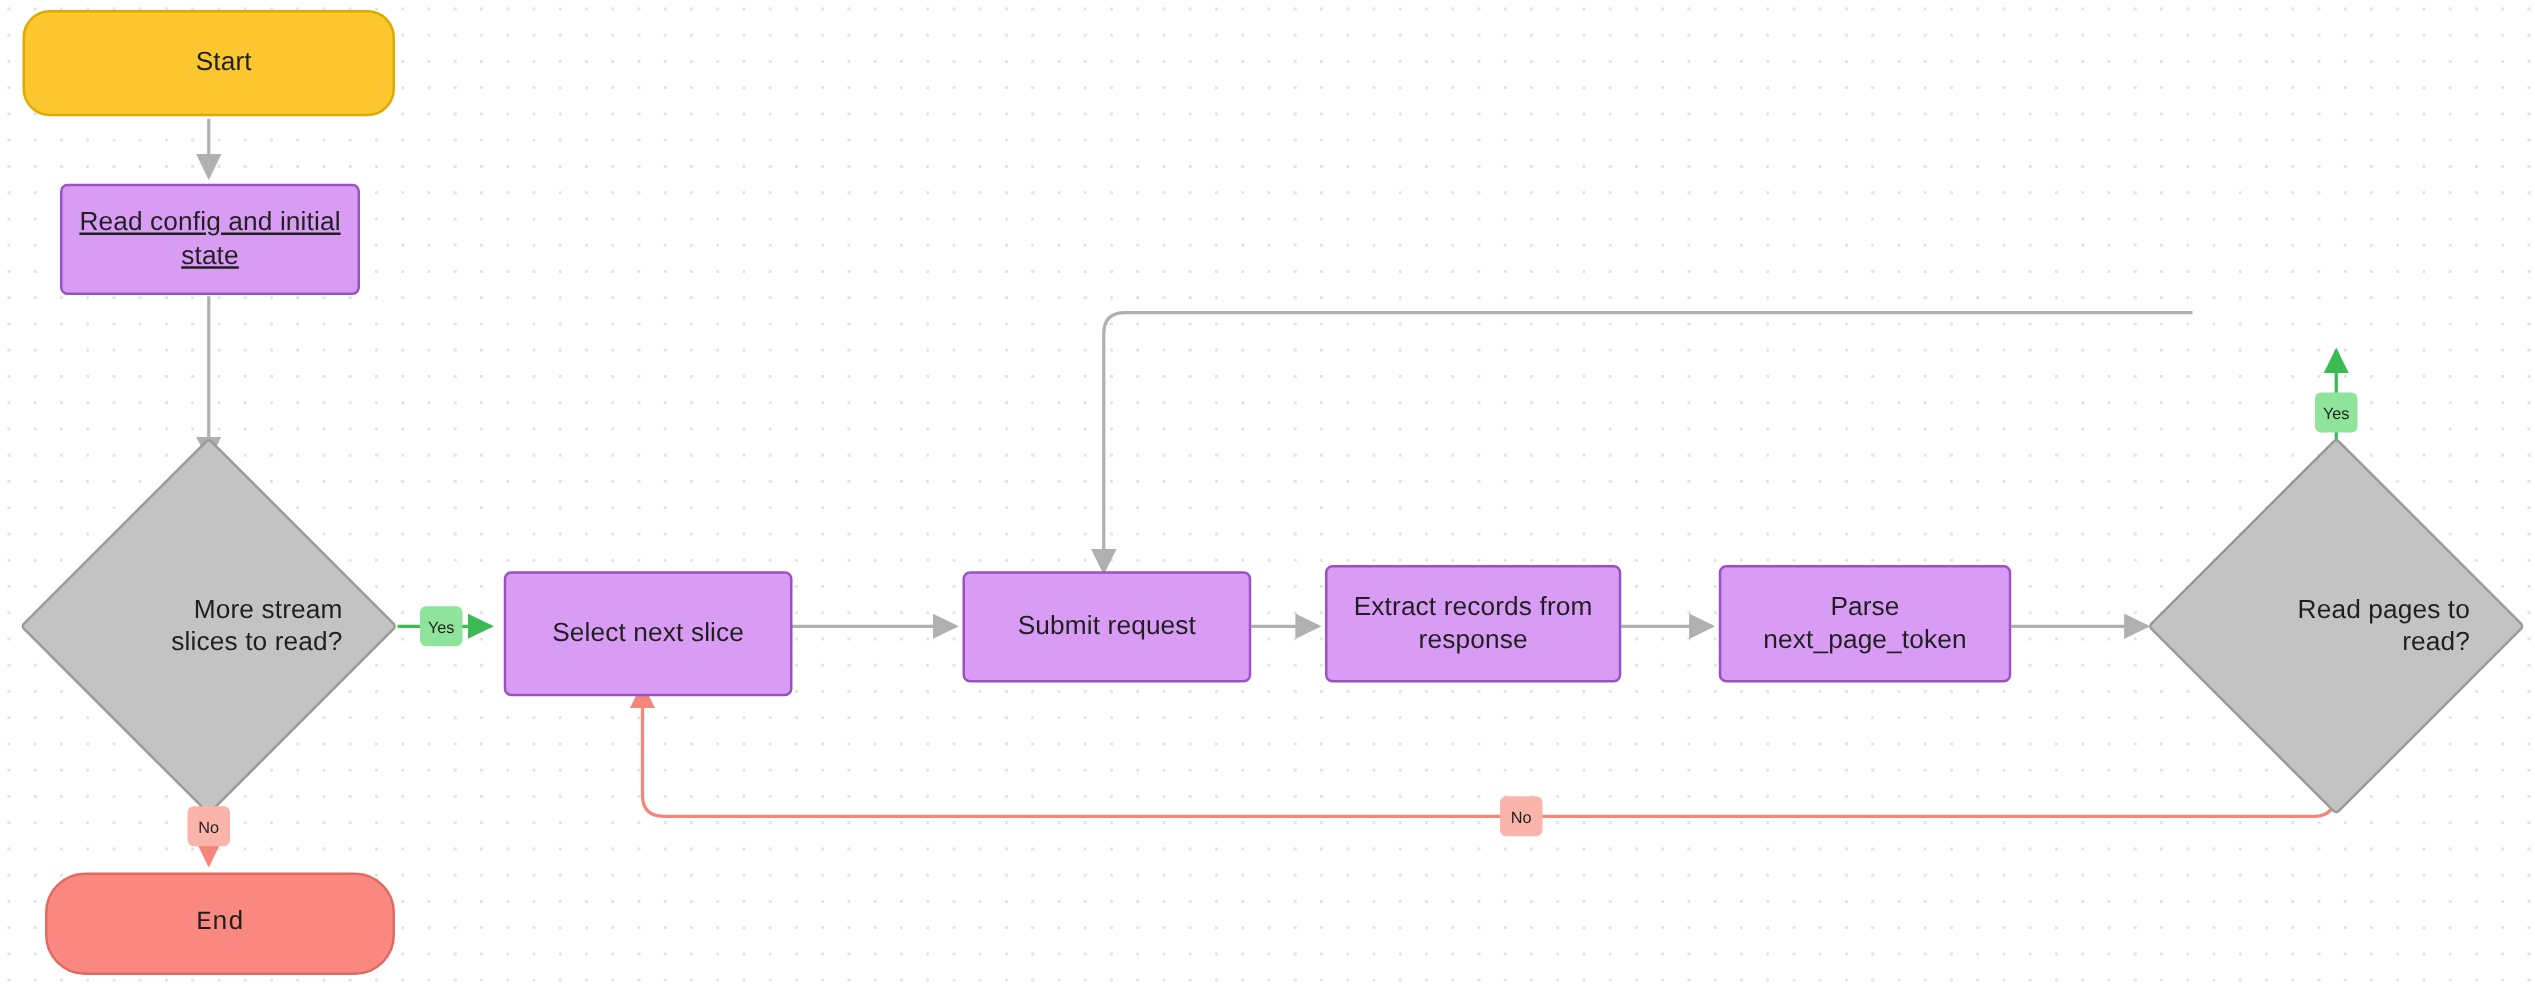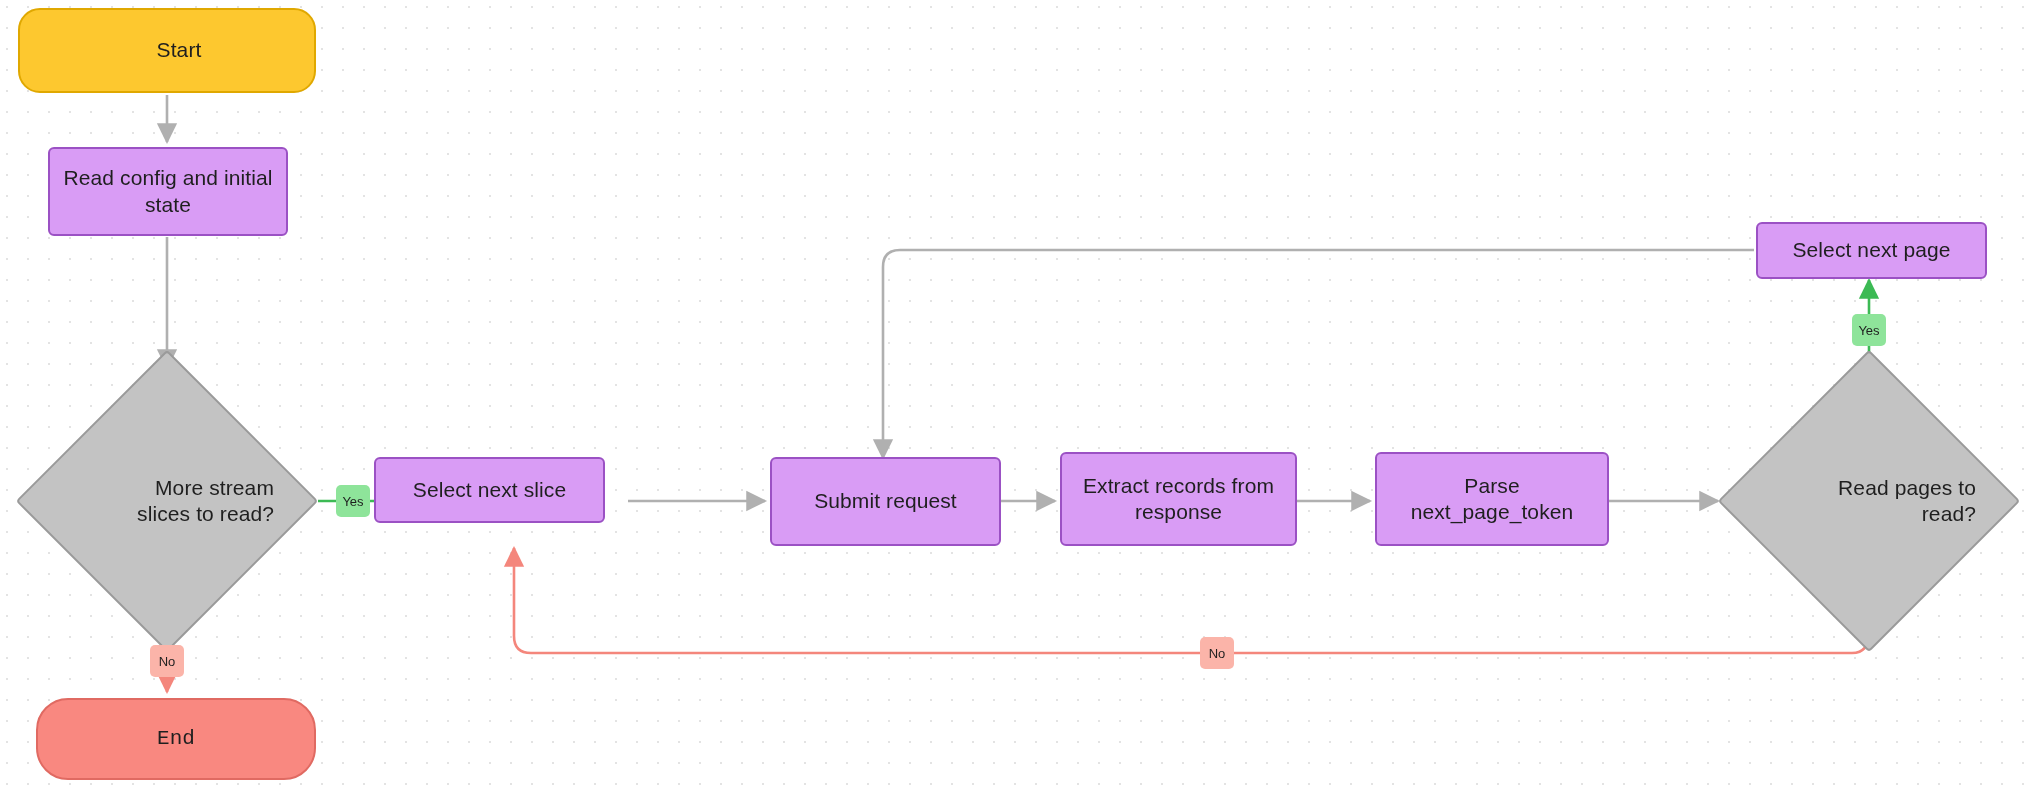--- a/index.html
+++ b/index.html
@@ -141,36 +141,36 @@
 
     <path d="M1754,250 L900,250 Q883,250 883,267 L883,458" fill="none" stroke="#b0b0b0" stroke-width="2.6" marker-end="url(#ah-gray)"></path>
 
     <path d="M1869,632 Q1869,653 1852,653 L531,653 Q514,653 514,636 L514,548" fill="none" stroke="#f4867c" stroke-width="2.6" marker-end="url(#ah-red)"></path>
   </svg>
 
   <div class="node n-start" style="left:18px; top:8px; width:298px; height:85px;">
     <span>Start</span>
   </div>
 
-  <div class="node n-proc" style="left:48px; top:147px; width:240px; height:89px;">
+  <div class="node n-proc" style="left:48px; top:147px; width:240px; height:89px;text-decoration:underline;">
     <span>Read config and initial
 state</span>
   </div>
 
   <div class="node n-dec" style="left:60px; top:394px; width:214px; height:214px;">
     <span class="dia"></span>
     <span class="dia-label">More stream
 slices to read?</span>
   </div>
 
   <div class="node n-end" style="left:36px; top:698px; width:280px; height:82px;font-family:Liberation Mono, monospace;">
     <span>End</span>
   </div>
 
-  <div class="node n-proc" style="left:374px; top:457px; width:231px; height:66px;">
+  <div class="node n-proc" style="left:403px; top:457px; width:231px; height:100px;">
     <span>Select next slice</span>
   </div>
 
   <div class="node n-proc" style="left:770px; top:457px; width:231px; height:89px;">
     <span>Submit request</span>
   </div>
 
   <div class="node n-proc" style="left:1375px; top:452px; width:234px; height:94px;">
     <span>Parse
 next_page_token</span>
@@ -180,23 +180,20 @@
     <span>Extract records from
 response</span>
   </div>
 
   <div class="node n-dec" style="left:1762px; top:394px; width:214px; height:214px;">
     <span class="dia"></span>
     <span class="dia-label">Read pages to
 read?</span>
   </div>
 
-  <div class="node n-proc" style="left:1756px; top:222px; width:231px; height:57px;">
-    <span>Select next page</span>
-  </div>
 
   <div class="elabel elabel-yes" style="left:336px; top:485px; width:34px; height:32px;">
     <span>Yes</span>
   </div>
 
   <div class="elabel elabel-no" style="left:150px; top:645px; width:34px; height:32px;">
     <span>No</span>
   </div>
 
   <div class="elabel elabel-yes" style="left:1852px; top:314px; width:34px; height:32px;">

